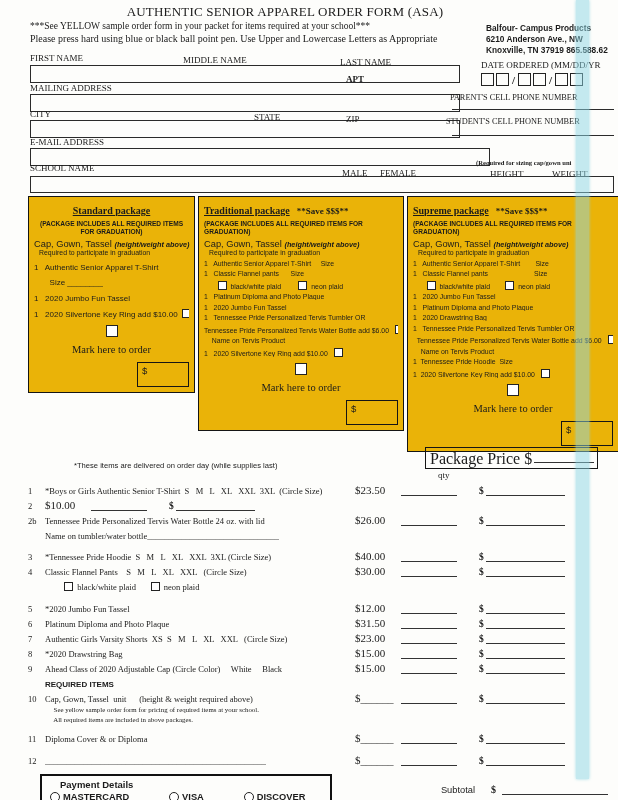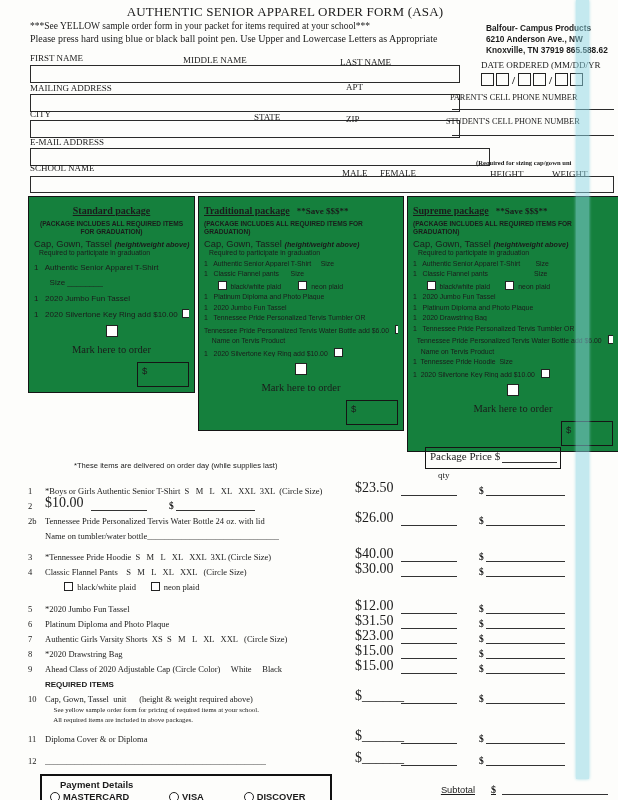--- a/index.html
+++ b/index.html
@@ -16,21 +16,21 @@
   .lbl{position:absolute;font-size:9px;white-space:nowrap;}
   .lbl.sm{font-size:8.3px;}
   .lbl.xs{font-size:6.6px;font-weight:700;}
   .ibox{position:absolute;border:1px solid #2a2a2a;background:transparent;}
   .uline{position:absolute;border-bottom:1px solid #2a2a2a;}
   .dateboxes{position:absolute;left:452px;top:21px;display:flex;align-items:center;font-size:11px;font-weight:700;}
   .dbox{width:11px;height:11px;border:1.3px solid #222;margin:0 1px;}
   .dsl{margin:0 2px;}
   
   .pkgs{display:flex;align-items:flex-start;gap:3px;margin:3px 0 0 28px;font-family:"Liberation Sans",sans-serif;}
-  .pkg{border:1.5px solid #151515;background:#15803d;box-sizing:border-box;padding:3px 5px 5px;}
+  .pkg{border:1.5px solid #151515;background:#eab308;box-sizing:border-box;padding:3px 5px 5px;}
   .pkg.standard{width:167px;}
   .pkg.traditional{width:206px;}
   .pkg.supreme{width:212px;}
   .pkg-title-row{font-family:"Liberation Serif",serif;}
   .pkg.standard .pkg-title-row,.pkg.standard .pkg-sub{text-align:center;}
   .pkg-title{font-weight:700;font-size:10px;text-decoration:underline;}
   .pkg-save{font-weight:700;font-size:9px;margin-left:7px;}
   .pkg-sub{font-weight:700;font-size:6.6px;margin-top:2px;line-height:1.25;}
   .pkg-cap{font-size:9.3px;margin-top:3px;white-space:nowrap;}
   .pkg-cap-note{font-weight:700;font-style:italic;font-size:7.3px;}
@@ -38,52 +38,52 @@
   .pkg-line{font-size:6.9px;margin-top:3.5px;white-space:pre;overflow:hidden;}
   .pkg.standard .pkg-line{font-size:8px;margin-top:6.5px;}
   .cbx{display:inline-block;width:7px;height:7px;border:1.1px solid #222;vertical-align:-1px;margin:0 2px;background:#fff;}
   .pkg-order{display:flex;align-items:center;gap:7px;margin-top:6px;flex-direction:column;}
   .cbx.big{width:10px;height:10px;border-width:1.4px;flex:none;}
   .pkg-order-label{font-family:"Liberation Serif",serif;font-size:10.5px;white-space:nowrap;}
   .pkg-money{margin-left:auto;width:52px;height:25px;border:1.5px solid #151515;font-size:9.5px;padding:2px 0 0 4px;box-sizing:border-box;flex:none;}
   
   .items-hdr{position:relative;height:29px;margin-left:28px;}
   .items-note{position:absolute;left:46px;top:9px;font-size:7.6px;font-family:"Liberation Sans",sans-serif;}
-  .pp-box{position:absolute;left:397px;top:-5px;width:136px;height:22px;border:1.5px solid #151515;font-size:11px;padding:2px 3px 0 4px;box-sizing:border-box;display:flex;align-items:flex-start;}
+  .pp-box{position:absolute;left:397px;top:-5px;width:173px;height:22px;border:1.5px solid #151515;font-size:16px;padding:2px 3px 0 4px;box-sizing:border-box;display:flex;align-items:flex-start;}
   .pp-fill{flex:1;border-bottom:1px solid #333;height:12px;margin-left:2px;}
   .qty-lbl{position:absolute;left:410px;top:18px;font-size:9px;}
   
   .items{margin-left:28px;}
   .irow{display:flex;align-items:flex-end;margin-top:2.5px;height:12.5px;}
   .irow.gap{margin-top:9px;}
   .irow.small{height:8.5px;margin-top:1px;}
   .c-num{width:17px;font-size:8.5px;flex:none;}
   .c-desc{width:310px;font-size:8.5px;flex:none;white-space:pre;overflow:hidden;}
   .irow.small .c-desc{font-size:6.9px;}
   .irow.bold .c-desc{font-family:"Liberation Sans",sans-serif;font-weight:700;font-size:8px;}
-  .c-price{width:46px;font-size:14px;flex:none;white-space:nowrap;}
+  .c-price{width:46px;font-size:11px;flex:none;white-space:nowrap;}
   .c-qty{width:56px;height:10px;border-bottom:1px solid #333;margin-right:22px;flex:none;}
   .c-qty.none{border-bottom:none;}
   .c-amt{display:flex;align-items:flex-end;width:86px;flex:none;}
   .dollar{font-size:9.5px;font-weight:600;}
   .amt-line{flex:1;border-bottom:1px solid #333;height:1px;margin-left:2px;}
   
   .pay-tot{display:flex;margin:8px 10px 0 40px;}
   .paybox{width:292px;border:2px solid #111;box-sizing:border-box;padding:3px 8px 7px;font-family:"Liberation Sans",sans-serif;flex:none;}
   .pay-title{font-size:9.5px;font-weight:700;margin-left:10px;}
   .cards{display:flex;gap:40px;align-items:center;margin-top:2px;}
   .card{display:flex;align-items:center;}
   .radio{width:8px;height:8px;border:1.2px solid #222;border-radius:50%;margin-right:3px;flex:none;background:#fff;}
   .card-label{font-size:9.3px;font-weight:700;}
   .digits{display:flex;align-items:center;margin-top:4px;}
   .dgt{width:15px;height:19px;border:1.4px solid #222;margin-right:1px;box-sizing:border-box;flex:none;background:#fff;}
   .dash{margin:0 3px;font-weight:700;font-size:10px;}
   .pay-line{display:flex;align-items:flex-end;font-size:8.8px;margin-top:10px;white-space:nowrap;}
   .tots{margin-left:auto;padding-top:10px;font-family:"Liberation Sans",sans-serif;}
-  .trow{display:flex;align-items:flex-end;margin-bottom:10.5px;text-decoration:underline;}
+  .trow{display:flex;align-items:flex-end;margin-bottom:10.5px;}
   .t-label{width:128px;text-align:right;font-size:9.3px;}
   .t-dollar{margin:0 6px 0 16px;font-weight:700;font-size:10px;font-family:"Liberation Serif",serif;}
   .t-line{width:106px;border-bottom:1px solid #333;height:1px;}
   
   .strip{position:absolute;left:576px;top:0;width:13px;height:779px;background:rgba(140,214,228,.5);box-shadow:0 0 3px rgba(140,214,228,.8);z-index:9;pointer-events:none;}
 </style>
 </head>
 <body>
 
 <div class="hdr">
@@ -109,21 +109,21 @@
       <span class="dsl">/</span>
       <span class="dbox"></span>
       <span class="dbox"></span>
       <span class="dsl">/</span>
       <span class="dbox"></span>
       <span class="dbox"></span>
   </div>
 
   <span class="lbl" style="left:2px;top:31px;">MAILING ADDRESS</span>
   <div class="ibox" style="left:2px;top:42px;width:428px;height:16px;"></div>
-  <span class="lbl" style="left:318px;top:30px;">APT</span>
+  <span class="lbl" style="left:318px;top:22px;font-weight:bold;">APT</span>
   <span class="lbl sm" style="left:422px;top:41px;">PARENT'S CELL PHONE NUMBER</span>
   <div class="uline" style="left:424px;top:42px;width:162px;height:15px;"></div>
 
   <span class="lbl" style="left:2px;top:57px;">CITY</span>
   <div class="ibox" style="left:2px;top:68px;width:428px;height:16px;"></div>
   <span class="lbl" style="left:226px;top:60px;">STATE</span>
   <span class="lbl" style="left:318px;top:62px;">ZIP</span>
   <span class="lbl sm" style="left:418px;top:65px;">STUDENT'S CELL PHONE NUMBER</span>
   <div class="uline" style="left:424px;top:68px;width:162px;height:15px;"></div>
 

